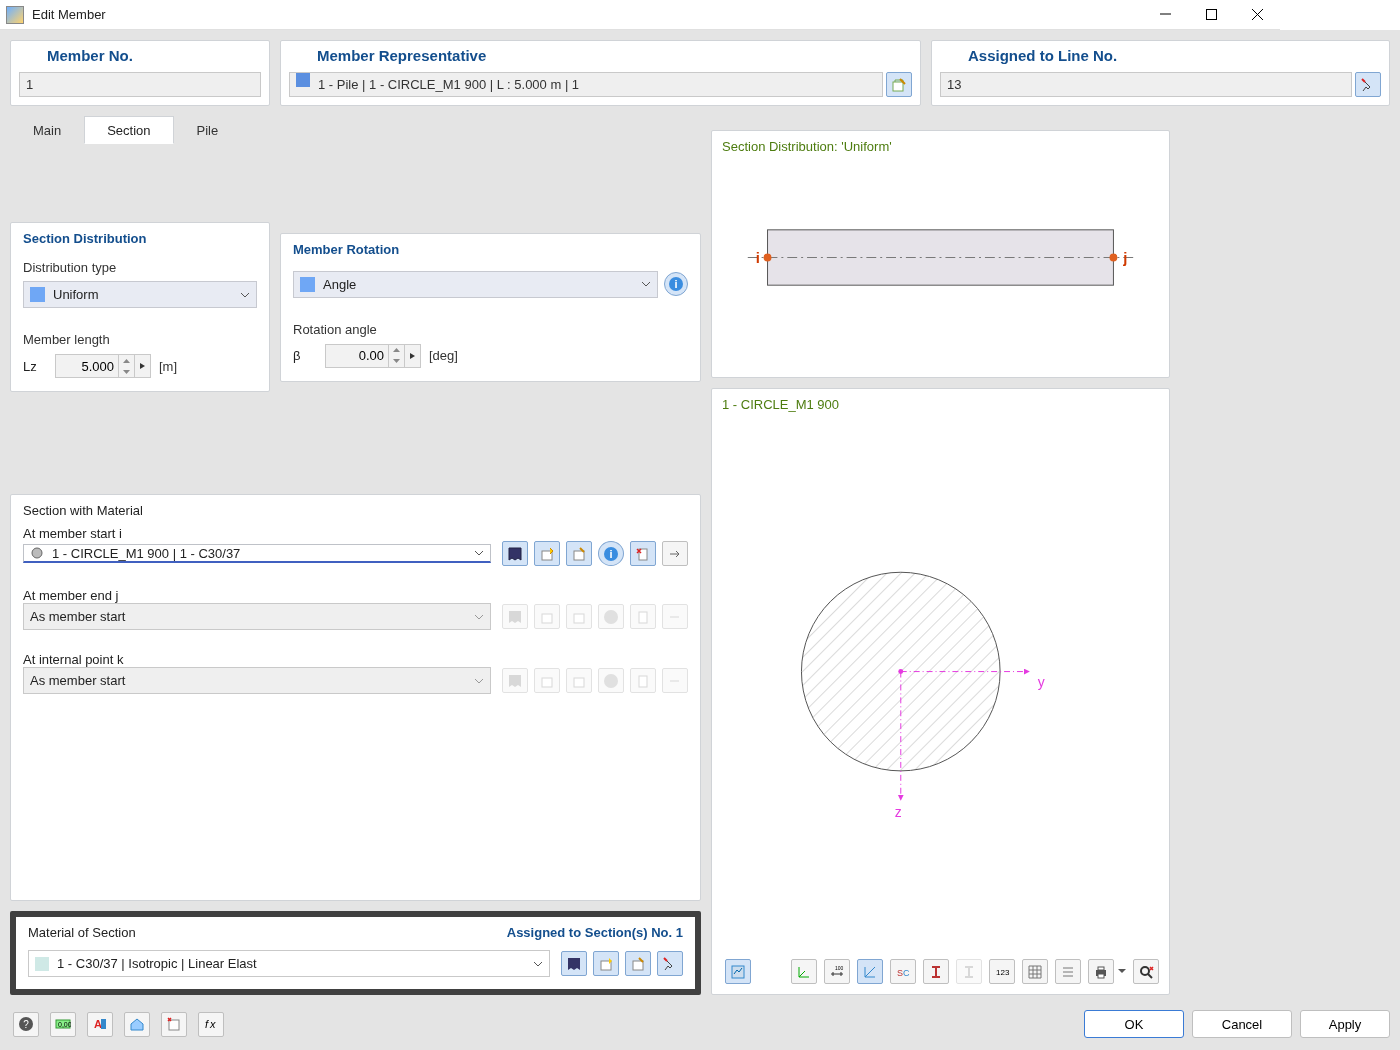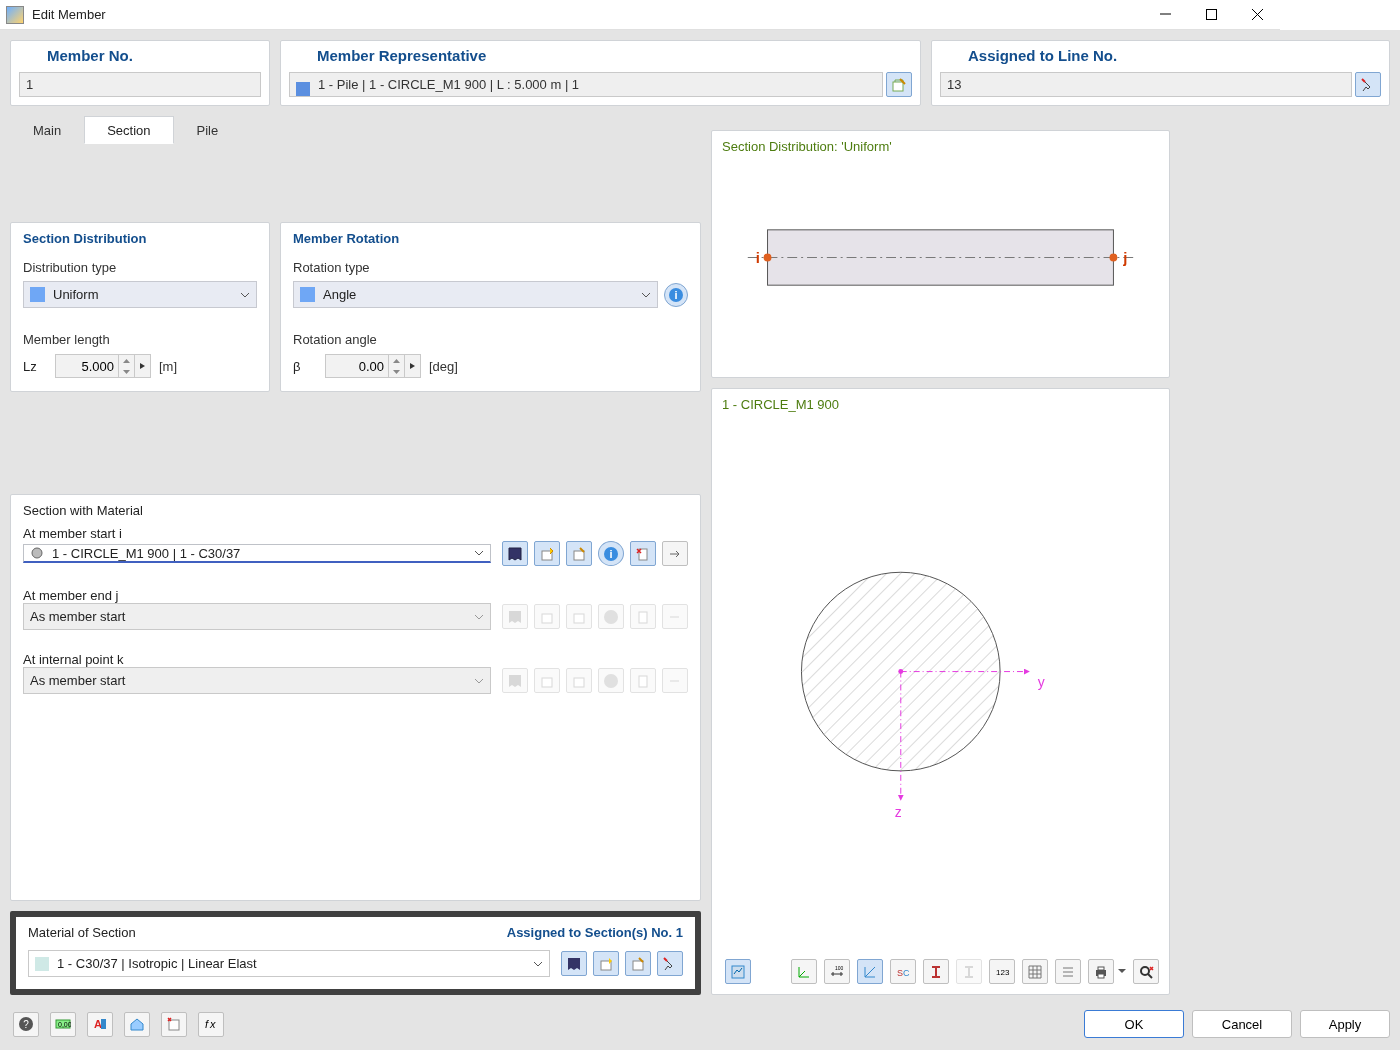--- a/index.html
+++ b/index.html
@@ -14,21 +14,21 @@
   .winbtn svg { width: 11px; height: 11px; }
 
   
   .client { position: absolute; top: 30px; left: 0; right: 0; bottom: 0; background: #e4e4e4; padding: 10px; }
 
   
   .toprow { display: flex; gap: 10px; margin-bottom: 10px; }
   .card { background: #fff; border: 1px solid #d0d3d7; border-radius: 2px; }
   .headlabel { color: #134e8d; font-weight: 600; padding: 6px 8px 8px 8px; font-size: 15px; margin-left: 28px; }
   .readonly { background: #efefef; border: 1px solid #c9c9c9; height: 25px; line-height: 23px; padding: 0 6px; font-size: 13px; color: #333; }
-  .readonly.with-swatch { display: flex; align-items: flex-end; }
+  .readonly.with-swatch { display: flex; align-items: flex-start; }
   .swatch { width: 14px; height: 14px; margin-right: 8px; }
 
   .iconbtn { width: 26px; height: 25px; display: inline-flex; align-items: center; justify-content: center; border: 1px solid #bfbfbf; background: #f5f5f5; border-radius: 2px; margin-left: 3px; }
   .iconbtn.blue { background: #d4e4f7; border-color: #80a6d2; }
   .iconbtn.disabled { opacity: .45; }
   .iconbtn svg { width: 16px; height: 16px; }
 
   
   .tabbar { display: flex; height: 28px; }
   .tab { padding: 0 22px; line-height: 28px; font-size: 13px; border: 1px solid transparent; border-bottom: none; }
@@ -204,21 +204,20 @@
                     <path d="M1 1 L6 4 L1 7 Z" fill="#333"></path>
                   </svg>
                 </div>
             </div>
             <span class="unit">[m]</span>
           </div>
         </div>
 
         <div class="panel" style="flex:1;">
           <div class="ptitle">Member Rotation</div>
-          <div class="flabel">Rotation type</div>
           <div style="display:flex;align-items:center;">
             <div class="combo" style="flex:1;">
               <span class="swatch2"></span>
               <span>Angle</span>
               <span class="chev">
                   <svg width="10" height="6" viewBox="0 0 10 6">
                     <path d="M1 1 L5 5 L9 1" fill="none" stroke="#555"></path>
                   </svg>
                 </span>
             </div>

